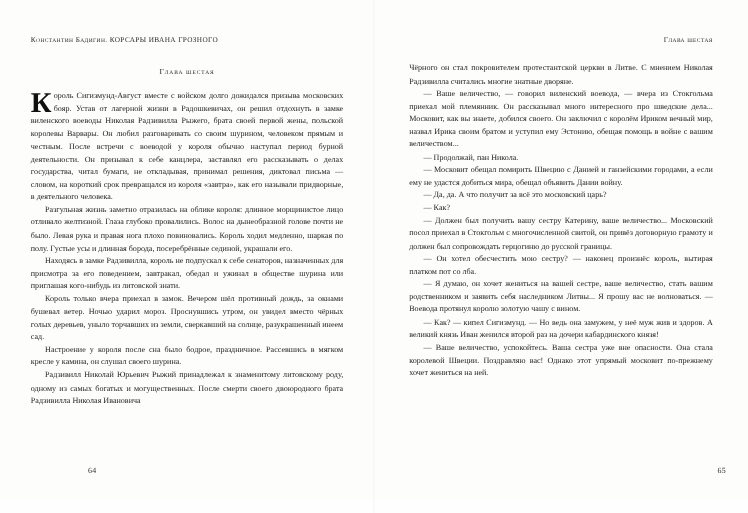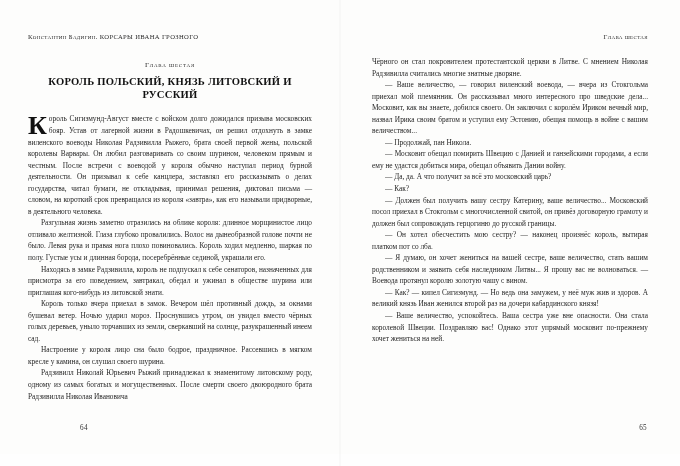--- a/index.html
+++ b/index.html
@@ -99,50 +99,49 @@
     font-family: "Liberation Serif", "DejaVu Serif", serif;
   }
   .folio {
     position: absolute;
     bottom: 22px;
     font-size: 7.2px;
     color: #333333;
     letter-spacing: 0.3px;
   }
   .folio-left { left: 32px; padding-left: 48px; }
-  .folio-right { right: 33px; }
+  .folio-right { right: 20px; }
   .gutter {
     position: absolute;
     left: 339px;
     top: 0;
     width: 2px;
     height: 466px;
     background: linear-gradient(to right, rgba(0,0,0,0.012), rgba(0,0,0,0.028), rgba(0,0,0,0.012));
     pointer-events: none;
   }
 </style>
 </head>
 <body>
 
 <div class="spread">
 
   <div class="page page-left">
     <div class="running-head">Константин Бадигин. КОРСАРЫ ИВАНА ГРОЗНОГО</div>
 
     <div class="chapter-block">
       <div class="chapter-label">Глава шестая</div>
-      <div class="chapter-title">КОРОЛЬ ПОЛЬСКИЙ, КНЯЗЬ ЛИТОВСКИЙ И РУССКИЙ</div>
     </div>
 
     <div class="body-text">
       <p class="dropcap-para"><span class="dropcap">К</span><span>ороль Сигизмунд-Август вместе с войском долго дожидался призыва московских бояр. Устав от лагерной жизни в Радошкевичах, он решил отдохнуть в замке виленского воеводы Николая Радзивилла Рыжего, брата своей первой жены, польской королевы Варвары. Он любил разговаривать со своим шурином, человеком прямым и честным. После встречи с воеводой у короля обычно наступал период бурной деятельности. Он призывал к себе канцлера, заставлял его рассказывать о делах государства, читал бумаги, не откладывая, принимал решения, диктовал письма — словом, на короткий срок превращался из короля «завтра», как его называли придворные, в деятельного человека.</span></p>
       <p>Разгульная жизнь заметно отразилась на облике короля: длинное морщинистое лицо отливало желтизной. Глаза глубоко провалились. Волос на дынеобразной голове почти не было. Левая рука и правая нога плохо повиновались. Король ходил медленно, шаркая по полу. Густые усы и длинная борода, посеребрённые сединой, украшали его.</p>
       <p>Находясь в замке Радзивилла, король не подпускал к себе сенаторов, назначенных для присмотра за его поведением, завтракал, обедал и ужинал в обществе шурина или приглашая кого-нибудь из литовской знати.</p>
       <p>Король только вчера приехал в замок. Вечером шёл противный дождь, за окнами бушевал ветер. Ночью ударил мороз. Проснувшись утром, он увидел вместо чёрных голых деревьев, уныло торчавших из земли, сверкавший на солнце, разукрашенный инеем сад.</p>
-      <p>Настроение у короля лицо сна было бодрое, праздничное. Рассевшись в мягком кресле у камина, он слушал своего шурина.</p>
+      <p>Настроение у короля после сна было бодрое, праздничное. Рассевшись в мягком кресле у камина, он слушал своего шурина.</p>
       <p>Радзивилл Николай Юрьевич Рыжий принадлежал к знаменитому литовскому роду, одному из самых богатых и могущественных. После смерти своего двоюродного брата Радзивилла Николая Ивановича</p>
     </div>
 
     <div class="folio folio-left">64</div>
   </div>
 
   <div class="page page-right">
     <div class="running-head right">Глава шестая</div>
 
     <div class="body-text right-col">

